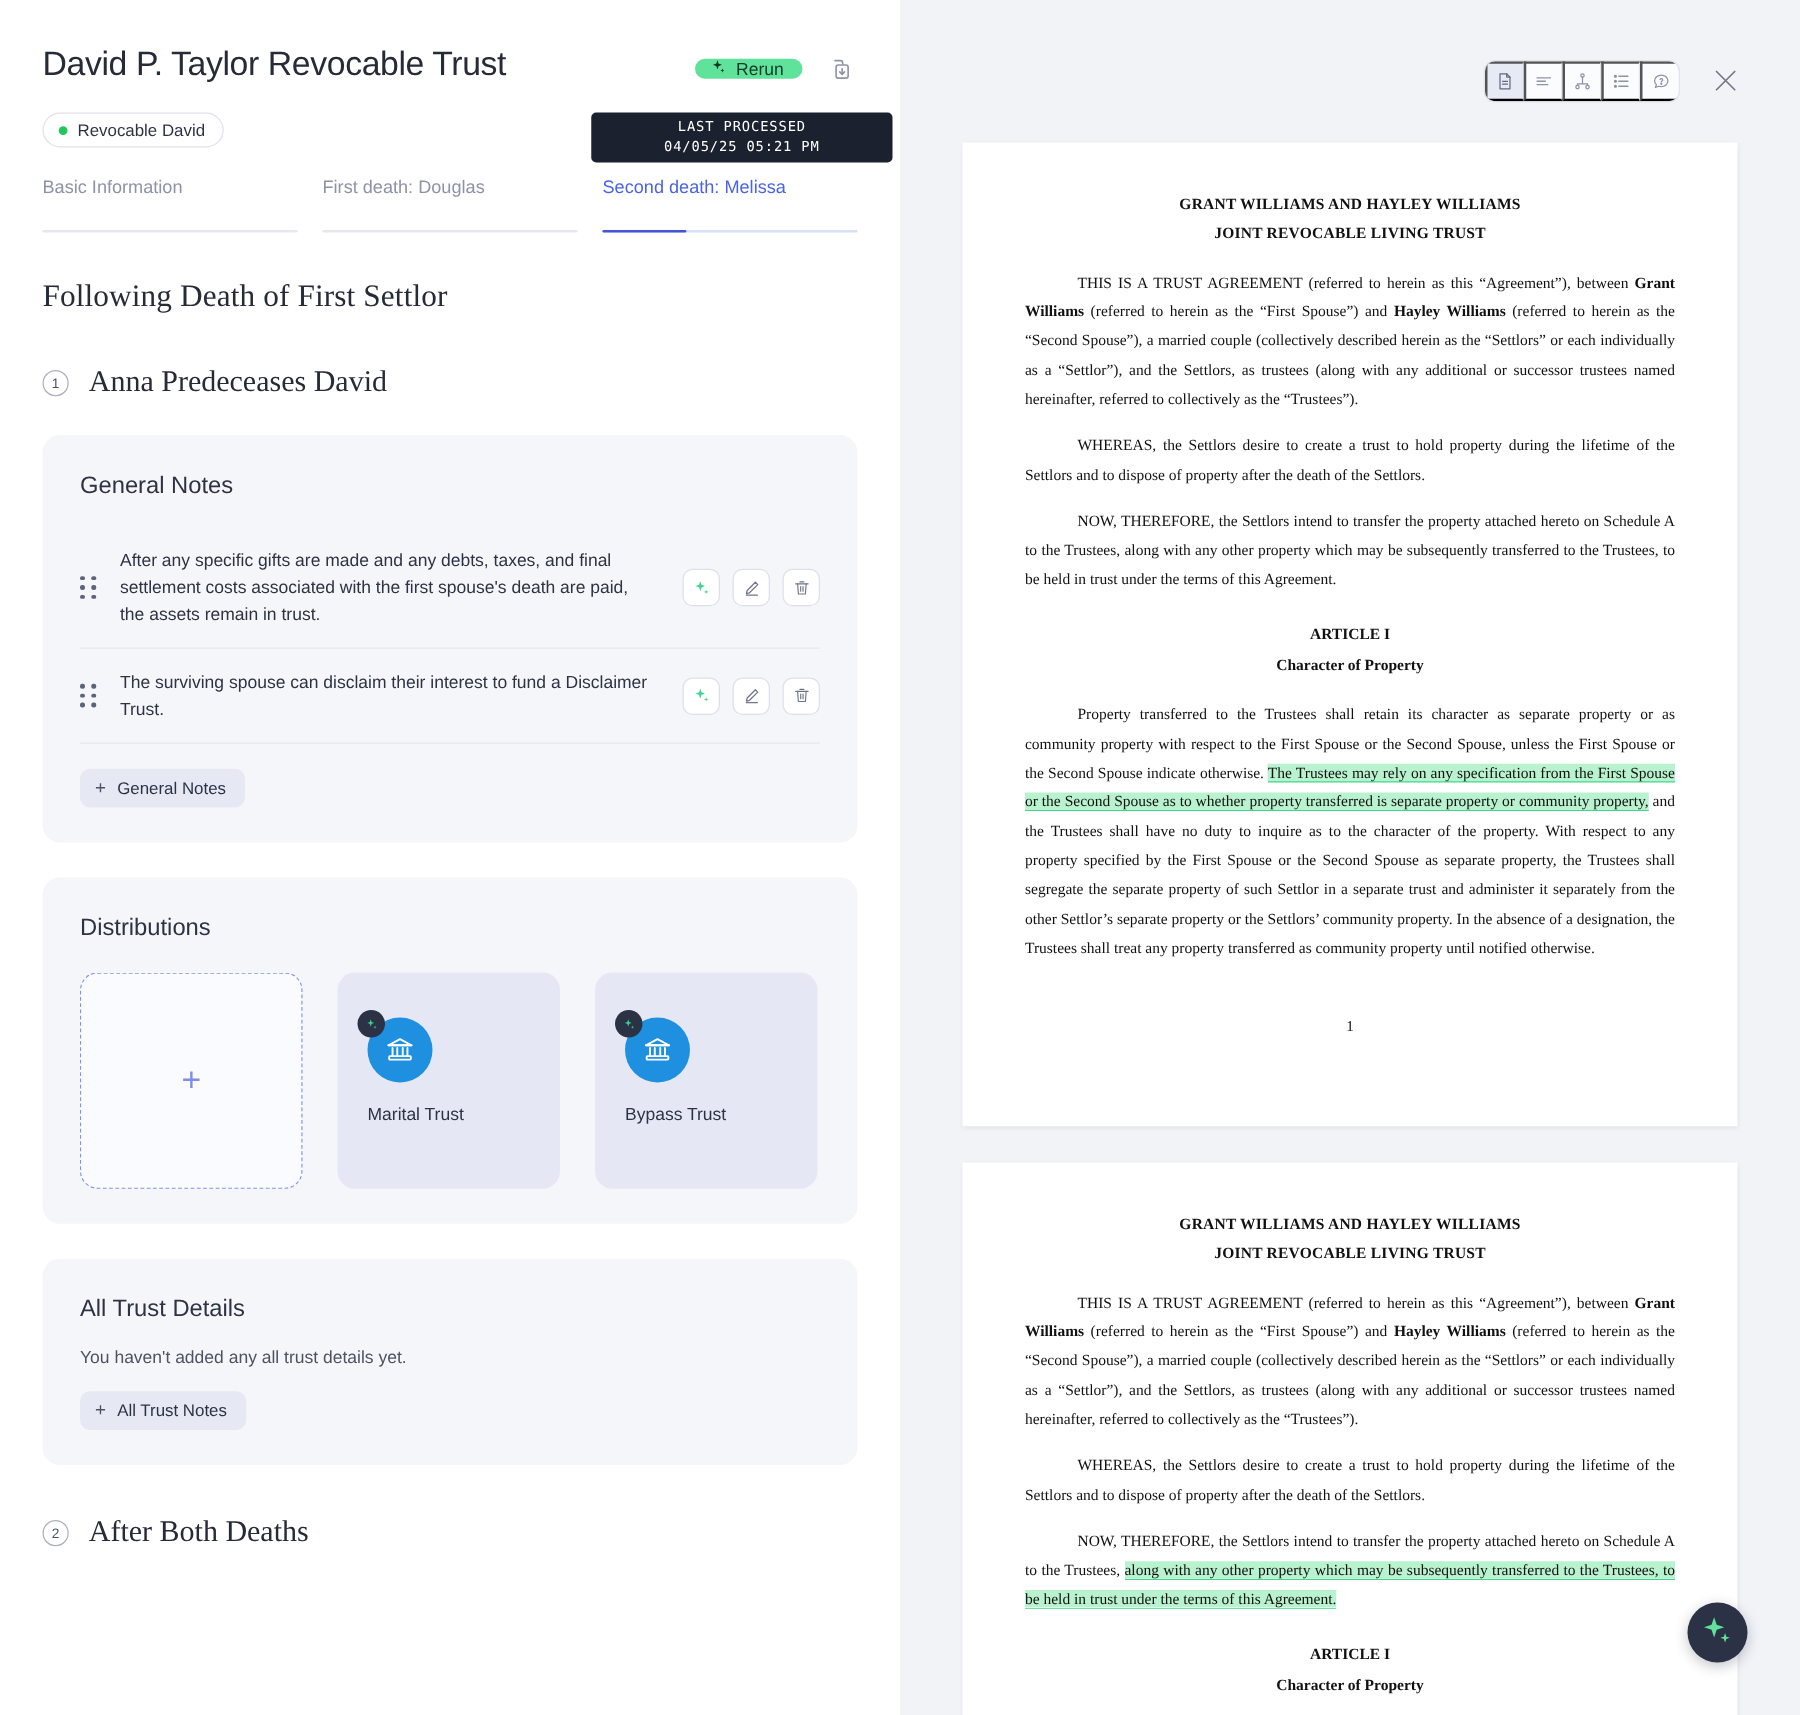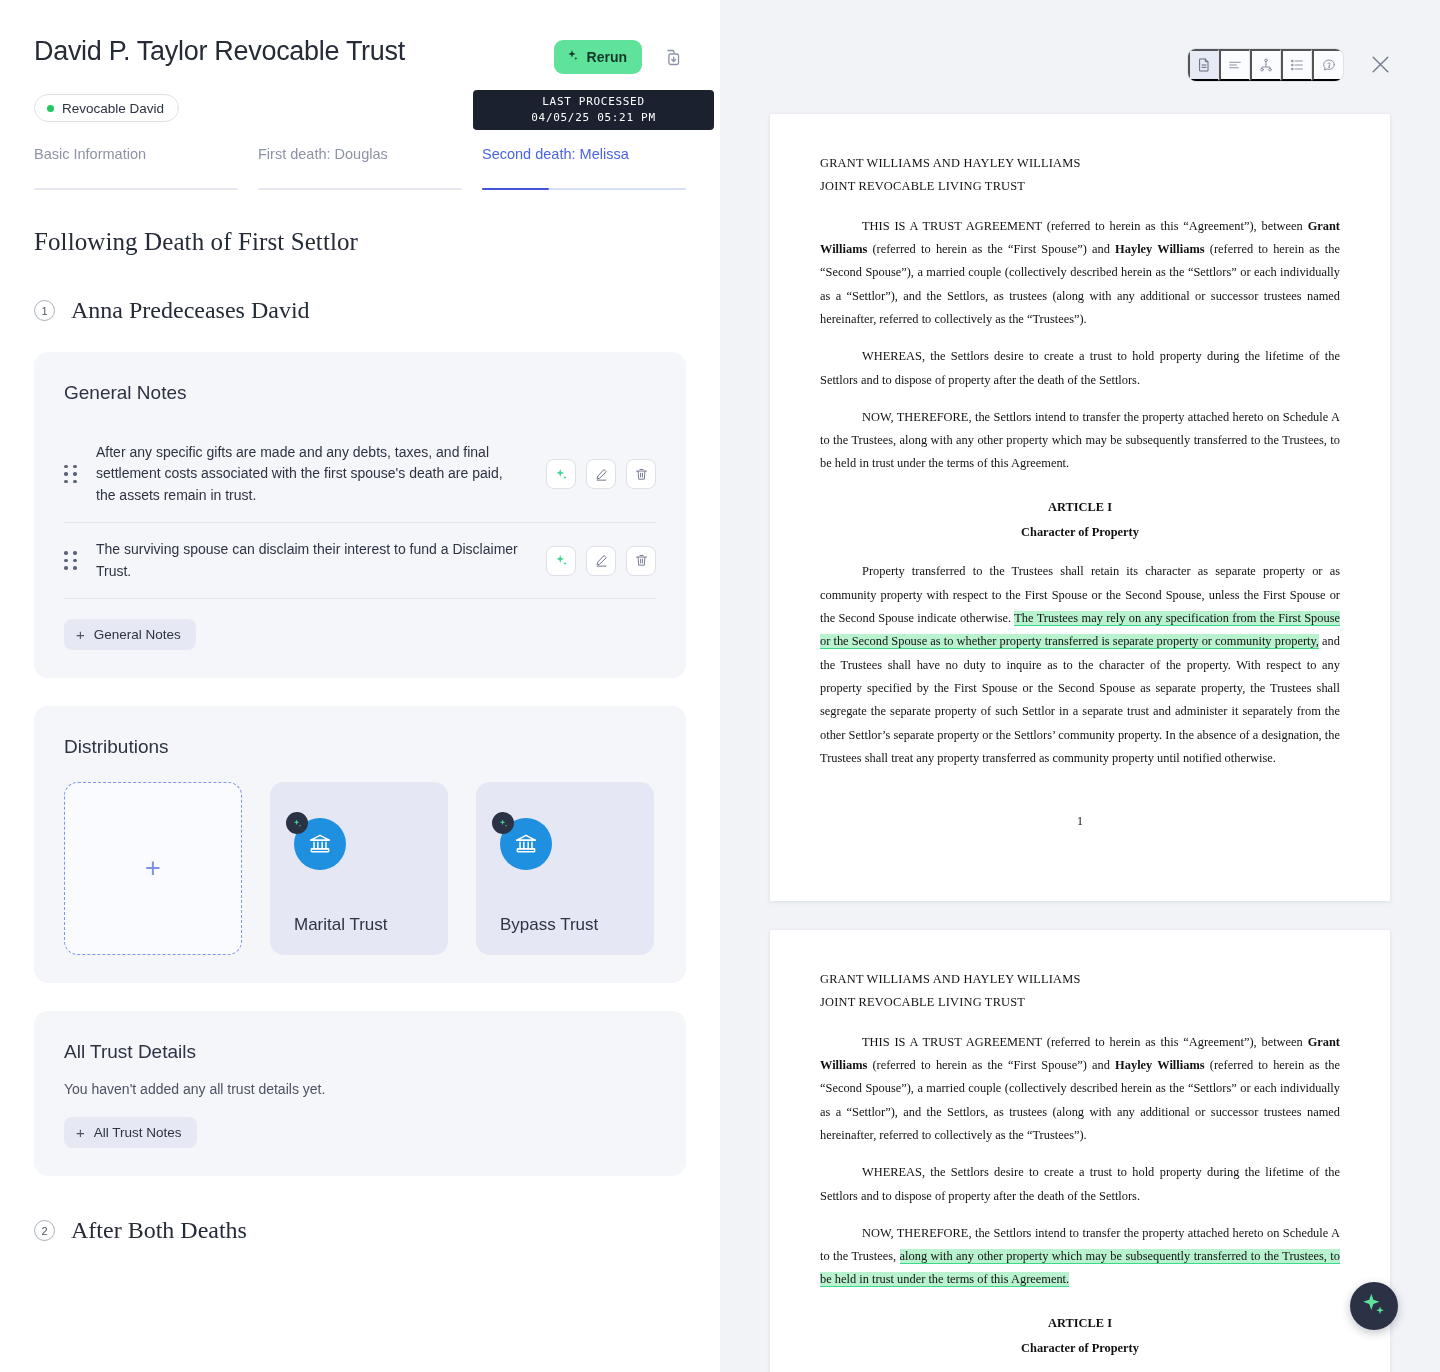--- a/index.html
+++ b/index.html
@@ -24,24 +24,24 @@
     padding-top: 36px;
   }
   .title {
     font-size: 27px; font-weight: 400; color: #262b38;
     letter-spacing: -0.3px; line-height: 1.15;
   }
   .hdr-actions { display: flex; align-items: center; gap: 14px; padding-top: 4px; }
   .rerun-btn {
     background: #5fe39a; color: #15372a;
     border: none; border-radius: 9px;
-    height: 34px; padding: 0 15px 0 12px;
+    height: 16px; padding: 0 15px 0 12px;
     display: flex; align-items: center; gap: 8px;
     font-size: 14px; font-family: "Liberation Sans", sans-serif;
-    cursor: pointer; font-weight: 700;
+    cursor: pointer; font-weight: 400;
   }
   .dl-btn {
     width: 30px; height: 30px; display: flex; align-items: center; justify-content: center;
     background: transparent; border: none; cursor: pointer; color: #8d93a6;
   }
   .badge-row { margin-top: 20px; }
   .pill {
     display: inline-flex; align-items: center; gap: 8px;
     border: 1px solid #dfe2ea; border-radius: 20px;
     height: 28px; padding: 0 14px 0 12px;
@@ -130,22 +130,22 @@
   .dist-ico {
     width: 52px; height: 52px; border-radius: 50%; background: #1f90e0;
     display: flex; align-items: center; justify-content: center;
   }
   .dist-badge {
     position: absolute; left: -8px; top: -6px;
     width: 22px; height: 22px; border-radius: 50%; background: #2b3245;
     display: flex; align-items: center; justify-content: center;
   }
   .dist-name {
-    position: absolute; left: 24px; bottom: 20px;
-    font-size: 17px; color: #2d3344;
+    position: absolute; left: 24px; bottom: 52px;
+    font-size: 14px; color: #2d3344;
   }
 
   .empty-text { font-size: 14px; color: #4d5365; margin-top: 18px; }
 
   
   .right {
     width: 720px; height: 1372px; background: #f1f3f7;
     position: relative; overflow: hidden;
   }
   .doc-toolbar {
@@ -171,21 +171,21 @@
     background: #ffffff; box-shadow: 0 1px 4px rgba(40,50,80,.10);
   }
   #page1 { top: 114px; height: 787px; }
   #page2 { top: 930px; height: 620px; }
   .page-inner {
     padding: 38px 50px 0 50px;
     font-family: "Liberation Serif", serif;
     font-size: 12.4px; color: #111111; line-height: 1.88;
     text-align: justify;
   }
-  .doc-center { font-weight: normal; letter-spacing: .2px; }
+  .doc-center { text-align: center; font-weight: bold; letter-spacing: .2px; }
   .doc-p { margin-top: 16px; text-indent: 42px; }
   .doc-p.tight { margin-top: 14px; }
   .art-head { text-align: center; font-weight: bold; margin-top: 20px; }
   .art-sub { text-align: center; font-weight: bold; margin-top: 2px; }
   .pg-num { text-align: center; margin-top: 40px; font-size: 12px; }
   .hl {
     background: #b9f2cf;
     box-shadow: 0 1px 0 0 #3dd98a;
   }
 

